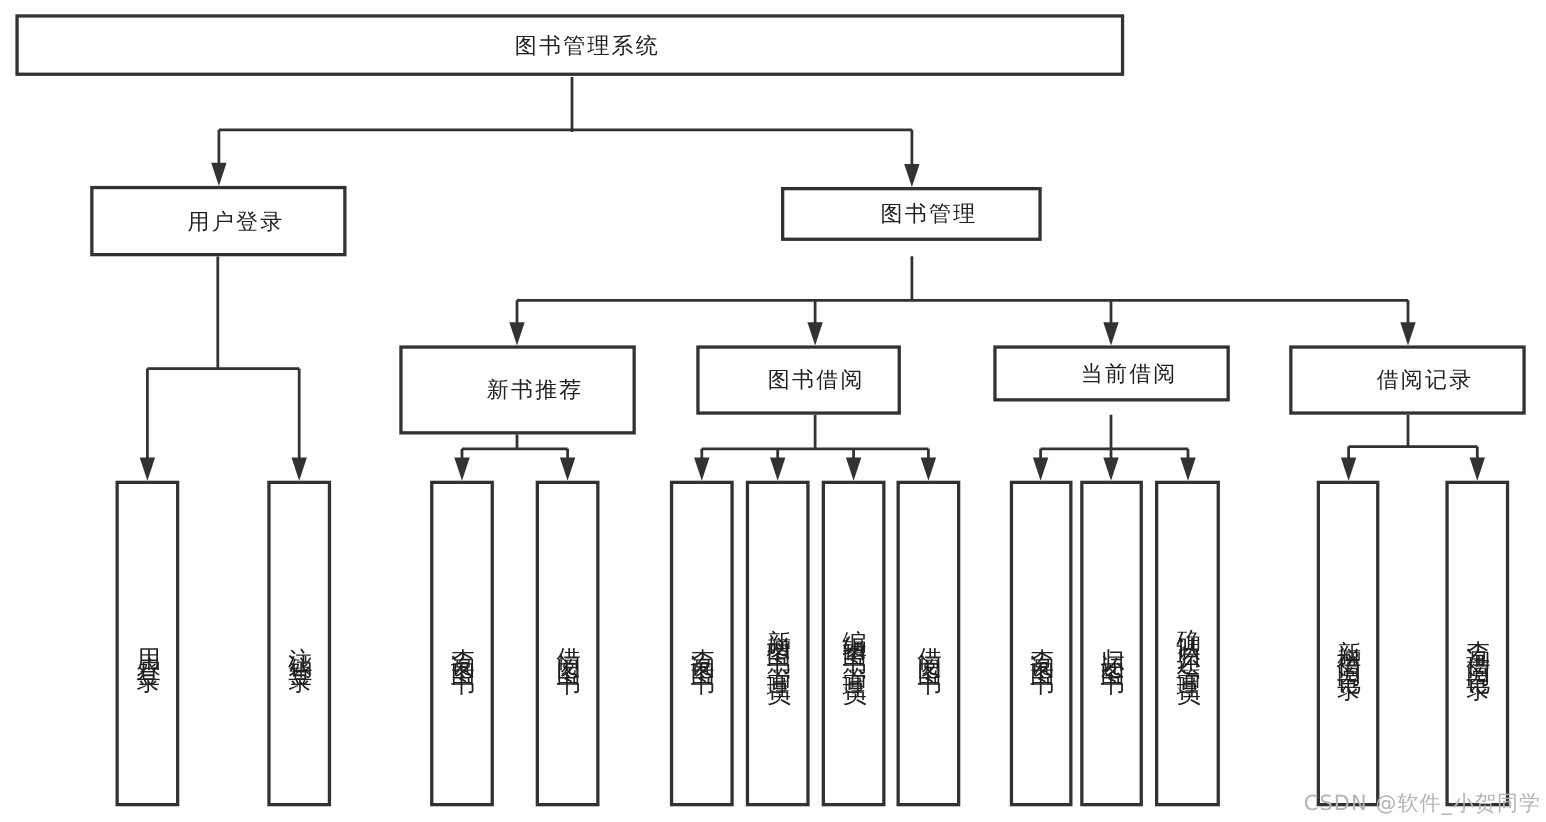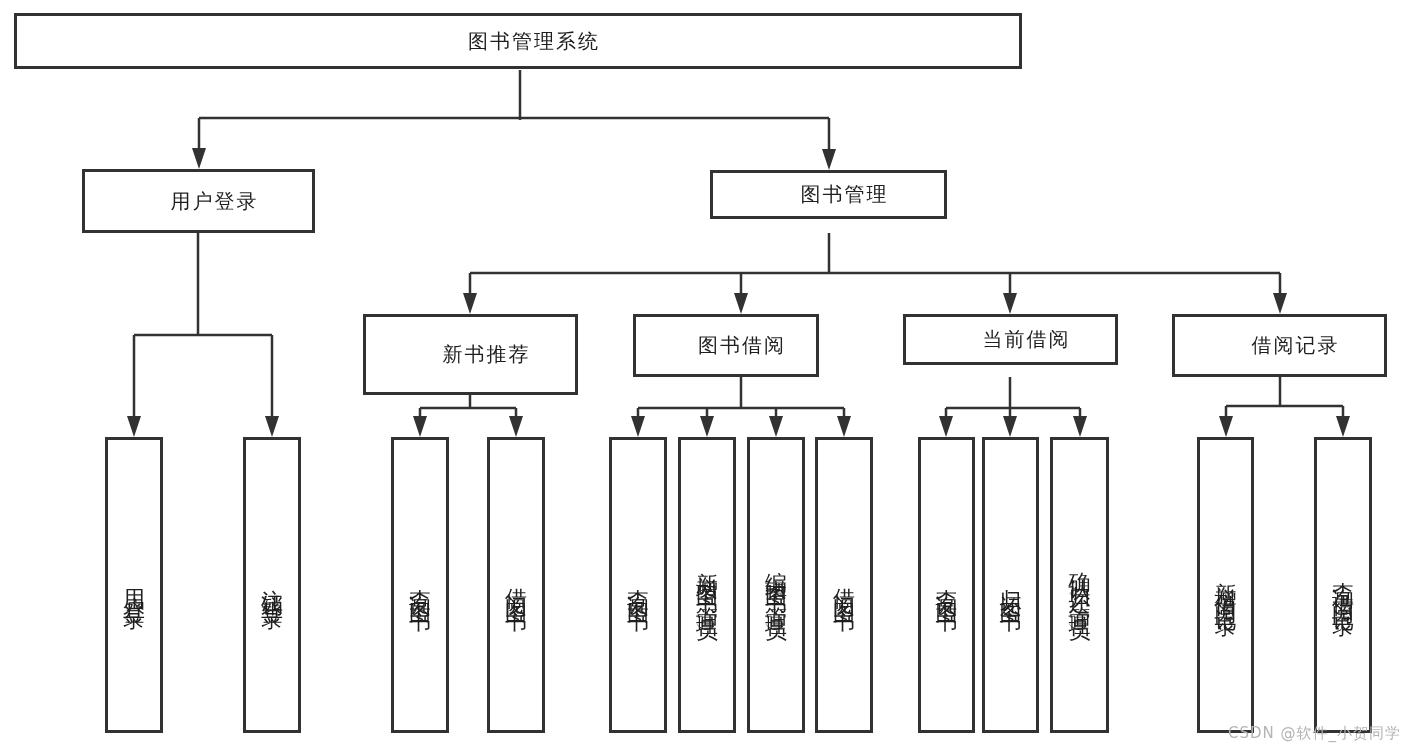--- a/index.html
+++ b/index.html
@@ -45,21 +45,21 @@
     writing-mode: vertical-rl;
     text-orientation: mixed;
     font-size: 22px;
     letter-spacing: 7px;
     line-height: 1;
   }
   .watermark {
     position: absolute;
     right: 4px;
     bottom: 4px;
-    font-size: 15px;
+    font-size: 19px;
     letter-spacing: 1px;
     color: #b4b4b4;
     white-space: nowrap;
   }
 </style>
 </head>
 <body>
 
 <div class="canvas">
 

